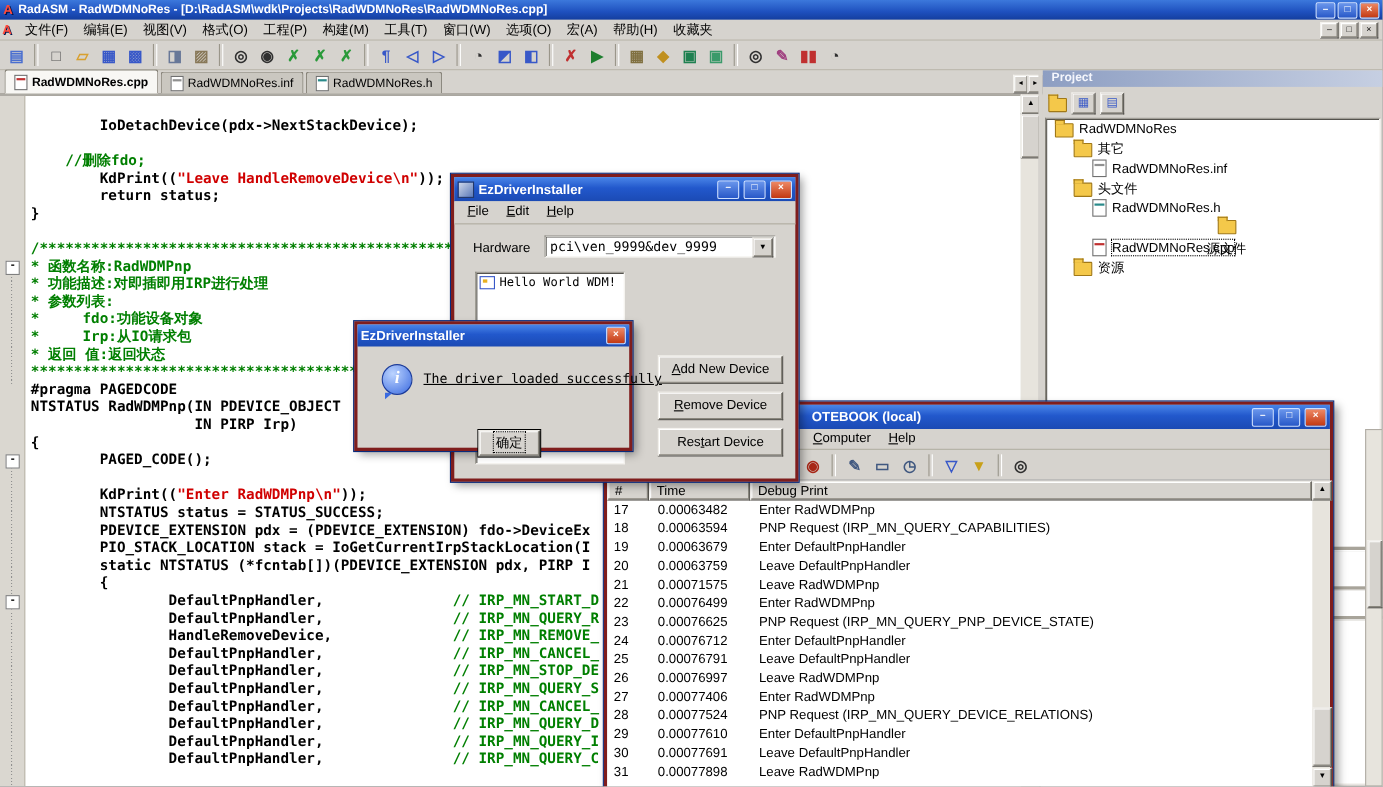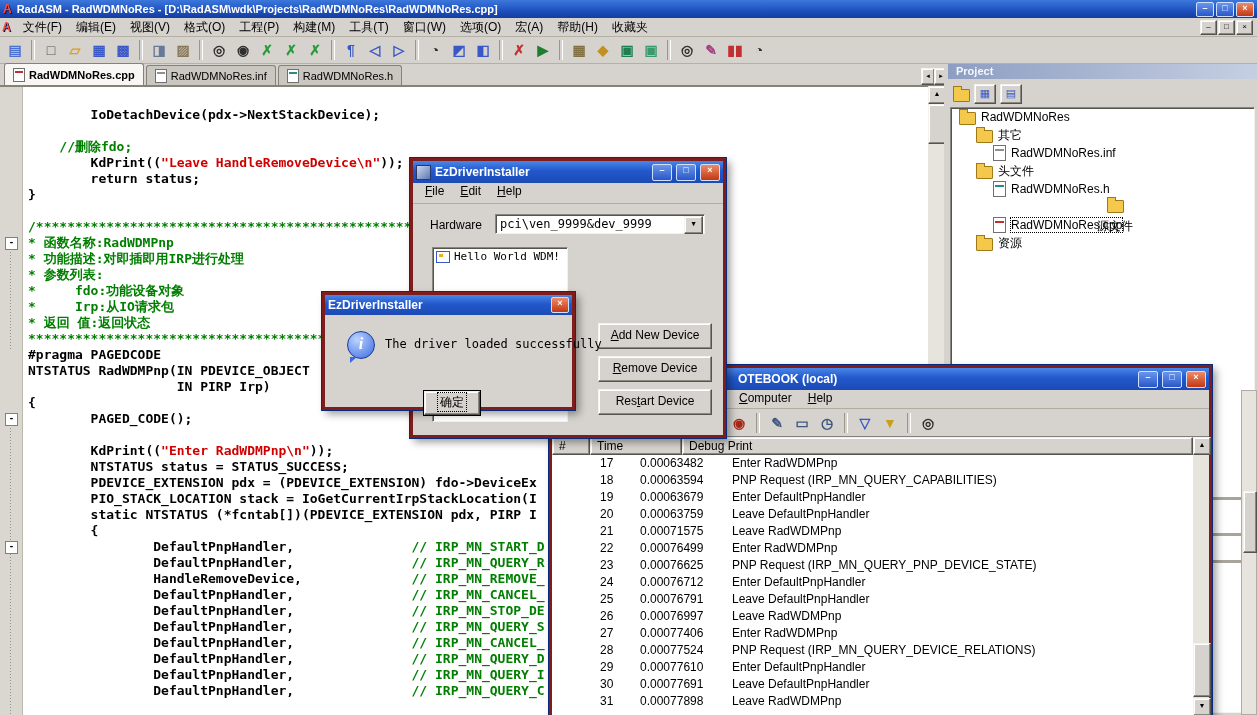--- a/index.html
+++ b/index.html
@@ -113,37 +113,37 @@
 
   
   #dialog{left:322px;top:292px;width:247px;height:112px;z-index:30;}
   #dialog .xptitle{height:20px;}
   .dlg-body{position:absolute;left:0;right:0;top:20px;bottom:0;}
   .info-ico{position:absolute;left:22px;top:16px;width:26px;height:26px;border-radius:50%;
     background:radial-gradient(circle at 35% 30%,#bcd4ff,#3a6ae0);border:1px solid #1a3a9a;
     color:#fff;font:italic bold 16px/24px "Liberation Serif",serif;text-align:center;}
   .info-ico::after{content:"";position:absolute;left:2px;bottom:-5px;width:0;height:0;
     border-left:7px solid #3a6ae0;border-bottom:6px solid transparent;}
-  .dlg-msg{position:absolute;left:60px;top:22px;font-family:"DejaVu Sans Mono",monospace;font-size:12px;white-space:nowrap;}
-  .ok-btn{position:absolute;left:99px;top:76px;width:54px;height:22px;text-align:center;line-height:20px;
+  .dlg-msg{position:absolute;left:60px;top:22px;font-family:"DejaVu Sans Mono",monospace;font-size:12px;white-space:nowrap;text-decoration:underline;}
+  .ok-btn{position:absolute;left:110px;top:76px;width:54px;height:22px;text-align:center;line-height:20px;
     box-shadow:0 0 0 1px #000, inset -1px -1px 0 #8a877e, inset 1px 1px 0 #fff;}
   .ok-btn u{text-decoration:none;outline:1px dotted #000;outline-offset:2px;}
 
   
   #dbgwin{left:549px;top:365px;width:657px;height:380px;z-index:10;}
   #dbgwin .xptitle .dbg-title-label{position:absolute;left:186px;white-space:nowrap;}
   #dbg-menu{padding-left:180px;}
   #dbg-tools{height:28px;display:flex;align-items:center;gap:3px;padding-left:176px;background:#d6d3ce;
     border-bottom:1px solid #b0aca0;}
   .dbg-list{position:absolute;left:0;right:0;top:68px;bottom:0;background:#fff;border-top:1px solid #808080;}
   .dbg-header{display:flex;height:18px;width:641px;}
   .hcell{box-sizing:border-box;height:18px;line-height:16px;padding-left:6px;font-size:12px;}
   .hcell.n{width:38px;}.hcell.t{width:92px;}.hcell.m{flex:1;}
   #dbg-rows{position:absolute;left:0;top:18px;right:16px;bottom:0;overflow:hidden;}
-  .drow{display:flex;height:17px;line-height:17px;font-size:12px;white-space:nowrap;margin-left:42px;}
+  .drow{display:flex;height:17px;line-height:17px;font-size:12px;white-space:nowrap;}
   .c-num{width:38px;padding-left:6px;box-sizing:border-box;flex:none;}
   .c-time{width:92px;padding-left:8px;box-sizing:border-box;flex:none;}
   .c-msg{padding-left:8px;}
   .dbg-scroll{position:absolute;right:0;top:0;bottom:0;width:16px;background:#e7e4dd;}
 </style>
 </head>
 <body>
 
 <div id="screen">
 

